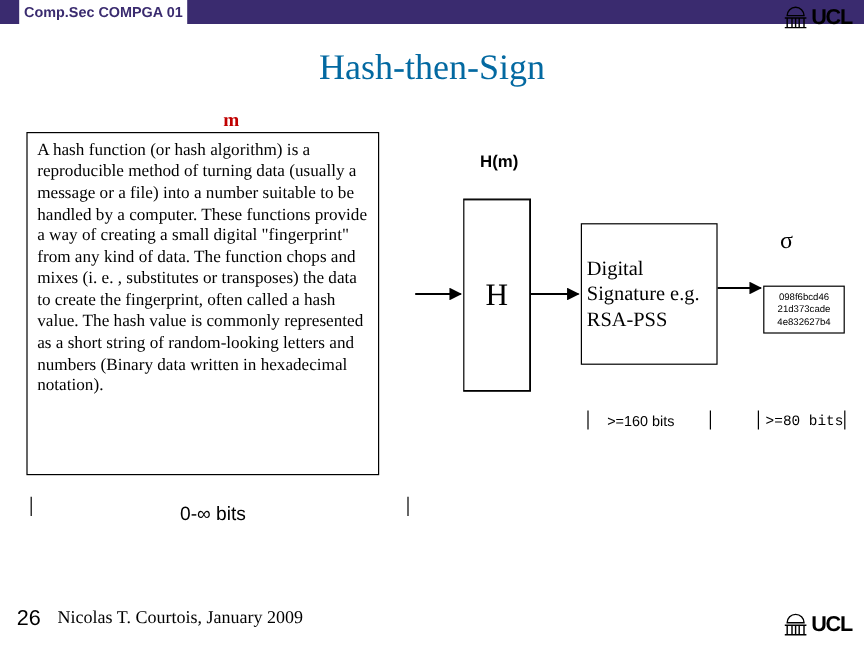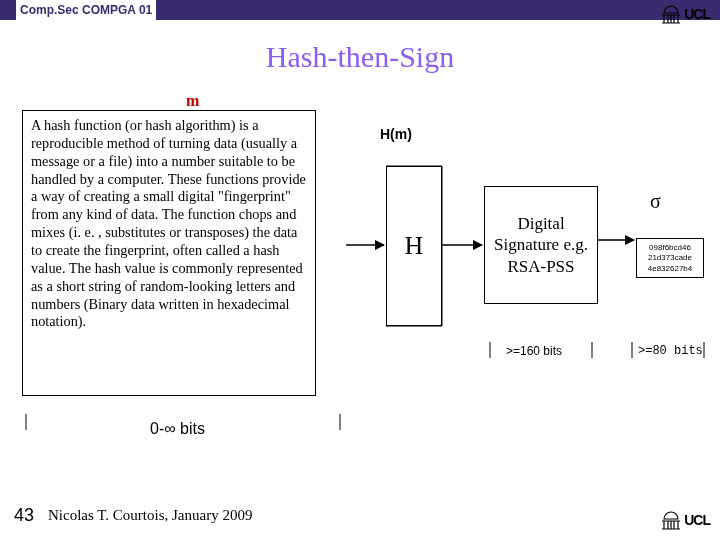--- a/index.html
+++ b/index.html
@@ -30,30 +30,30 @@
     padding: 16px 4px;
     font-weight: bold;
   }
   .logo-top { position: absolute; right: 10px; top: 0; height: 28px; display: flex; align-items: center; gap: 2px; }
   .logo-bot { position: absolute; right: 10px; bottom: 6px; height: 28px; display: flex; align-items: center; gap: 2px; }
   .logo-dome {
     width: 22px; height: 22px;
     display: flex; flex-direction: column; align-items: center; justify-content: flex-end;
   }
   .logo-dome svg { display:block; }
-  .logo-text { font-weight: 900; letter-spacing: -1px; font-size: 14px; }
+  .logo-text { font-weight: 900; letter-spacing: -1px; font-size: 18px; }
   .title {
     position: absolute;
     top: 40px;
     left: 0;
     width: 720px;
     text-align: center;
     font-family: "Times New Roman", Times, serif;
     font-size: 30px;
-    color: #8b5cf6;
+    color: #0369a1;
   }
   .m-label {
     position: absolute;
     left: 186px;
     top: 92px;
     font-family: "Times New Roman", Times, serif;
     font-size: 16px;
     color: #c00000;
     font-weight: bold;
   }
@@ -85,21 +85,20 @@
   .sig-block {
     position: absolute;
     left: 484px;
     top: 186px;
     width: 114px;
     height: 118px;
     border: 1px solid #000;
     display:flex;
     align-items:center;
     justify-content:center;
-    text-align:center;
     font-family: "Times New Roman", Times, serif;
     font-size: 17px;
     line-height: 1.25;
     padding: 4px;
   }
   .sigma-box {
     position: absolute;
     left: 636px;
     top: 220px;
     width: 68px;
@@ -114,21 +113,21 @@
   }
   .sigma-letter {
     position: absolute;
     left: 650px;
     top: 190px;
     font-family: "Symbol","Times New Roman",serif;
     font-size: 20px;
   }
   .hm-label {
     position: absolute;
-    left: 380px;
+    left: 400px;
     top: 126px;
     font-family: Arial, sans-serif;
     font-size: 14px;
     font-weight: bold;
   }
   .bits-label-160 {
     position: absolute;
     left: 506px;
     top: 344px;
     font-family: Arial, sans-serif;
@@ -215,21 +214,21 @@
   <line x1="598" y1="240" x2="634" y2="240" stroke="#000" stroke-width="1.5" marker-end="url(#arr)"></line>
   <path d="M386 166 L442 166 L442 326 L386 326" fill="none" stroke="#000" stroke-width="1"></path>
   <line x1="490" y1="342" x2="490" y2="358" stroke="#000" stroke-width="1"></line>
   <line x1="592" y1="342" x2="592" y2="358" stroke="#000" stroke-width="1"></line>
   <line x1="632" y1="342" x2="632" y2="358" stroke="#000" stroke-width="1"></line>
   <line x1="704" y1="342" x2="704" y2="358" stroke="#000" stroke-width="1"></line>
   <line x1="26" y1="414" x2="26" y2="430" stroke="#000" stroke-width="1"></line>
   <line x1="340" y1="414" x2="340" y2="430" stroke="#000" stroke-width="1"></line>
 </svg>
 
-<div class="slide-num">43</div>
+<div class="slide-num">26</div>
 <div class="footer-auth">Nicolas T. Courtois, January 2009</div>
 
 <div class="logo-bot">
   <span class="logo-dome">
     <svg width="22" height="22" viewBox="0 0 22 22">
         <path d="M2 20 H20 M4 20 V12 M8 20 V12 M11 20 V12 M14 20 V12 M18 20 V12 M2 12 H20 M11 3 A7 7 0 0 1 18 10 H4 A7 7 0 0 1 11 3 Z" fill="none" stroke="#000" stroke-width="1.2"></path>
       </svg>
   </span>
   <span class="logo-text" style="color:#000">UCL</span>
 </div>

